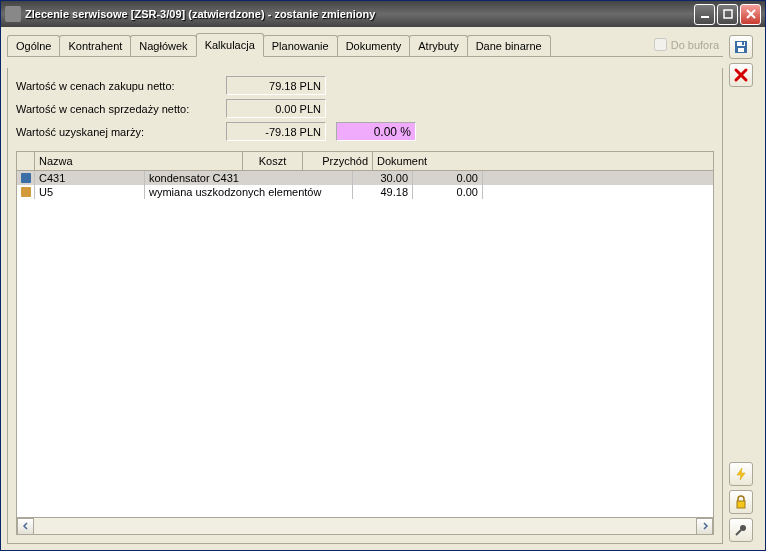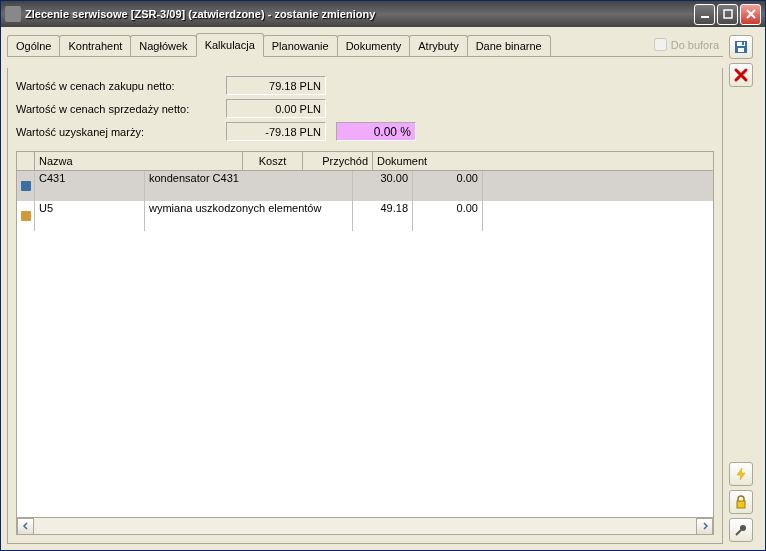--- a/index.html
+++ b/index.html
@@ -38,21 +38,21 @@
 .grid-head { display: flex; background: #ece9d8; border-bottom: 1px solid #aca899; }
 .gh { border-right: 1px solid #aca899; padding: 2px 4px; font-size: 11px; height: 18px; line-height: 14px; overflow: hidden; white-space: nowrap; }
 .gh.icon { width: 18px; flex: none; }
 .gh.kod { width: 110px; flex: none; text-align: left; }
 .gh.nazwa { width: 208px; flex: none; text-align: left; }
 .gh.koszt { width: 60px; flex: none; text-align: center; }
 .gh.przychod { width: 70px; flex: none; text-align: right; }
 .gh.dokument { flex: 1; text-align: left; border-right: none; }
 
 .grid-body { flex: 1; overflow: auto; }
-.gr { display: flex; font-size: 11px; height: 30px; line-height: 14px; }
+.gr { display: flex; font-size: 11px; height: 14px; line-height: 14px; }
 .gr.selected { background: #d6d3ce; }
 .gc { border-right: 1px solid #c0c0c0; padding: 0 4px; overflow: hidden; white-space: nowrap; }
 .gc.icon { width: 18px; flex: none; padding: 0; display: flex; align-items: center; justify-content: center; }
 .gc.kod { width: 110px; flex: none; }
 .gc.nazwa { width: 208px; flex: none; }
 .gc.koszt { width: 60px; flex: none; text-align: right; }
 .gc.przychod { width: 70px; flex: none; text-align: right; }
 .gc.dokument { flex: 1; border-right: none; }
 .row-icon { width: 12px; height: 12px; }
 

